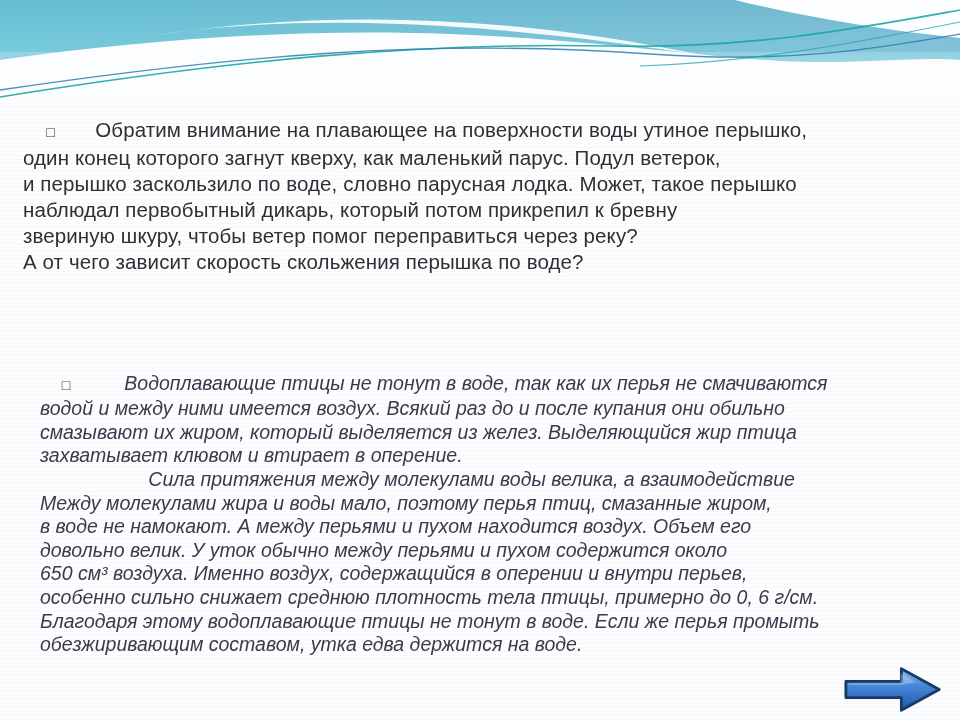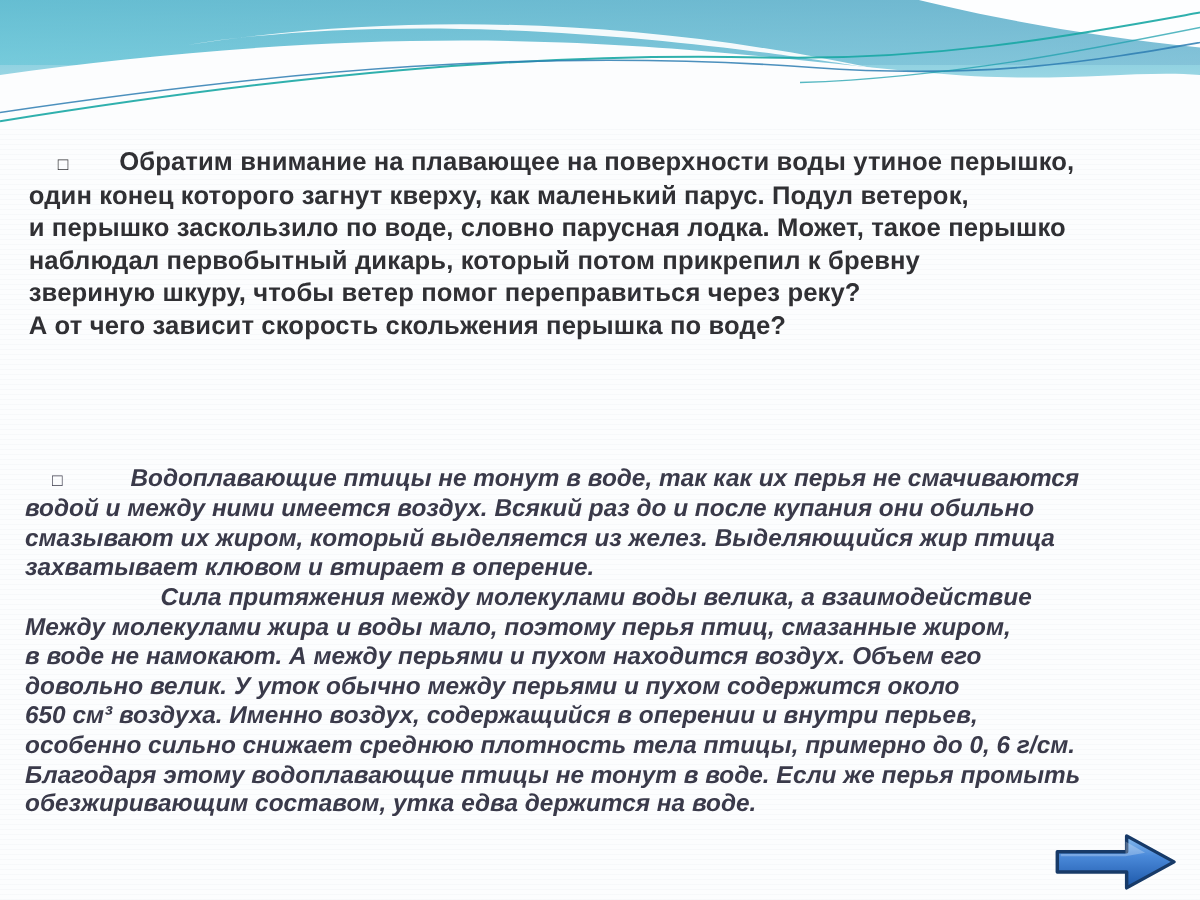--- a/index.html
+++ b/index.html
@@ -15,21 +15,21 @@
       0deg,
       rgba(150,168,185,0.055) 0px, rgba(150,168,185,0.055) 1px,
       transparent 1px, transparent 4px);
   }
   .header-wave{
     position:absolute;top:0;left:0;width:960px;height:100px;
   }
   .para{
     position:absolute;
     white-space:pre;
-    font-weight:700;
+    font-weight:400;
   }
   .para .bullet{
     font-size:14px;
     font-style:normal;
   }
   #block1{
     top:91px;left:23px;
     font-size:20.5px;line-height:26px;
     color:#303034;
     letter-spacing:0.1px;
@@ -37,21 +37,21 @@
   #note{
     top:258px;right:42px;
     text-align:right;
     font-family:"Liberation Serif",serif;
     font-size:17.5px;line-height:22px;
     color:#23233c;
     white-space:pre;
     font-weight:700;
   }
   #block2{
-    top:348px;left:20px;
+    top:348px;left:40px;
     font-size:19.5px;line-height:23.6px;
     font-style:italic;
     color:#3a3a4a;
   }
   .next-arrow{
     position:absolute;right:18px;bottom:7px;
     width:98px;height:47px;
     cursor:pointer;
   }
 </style>

